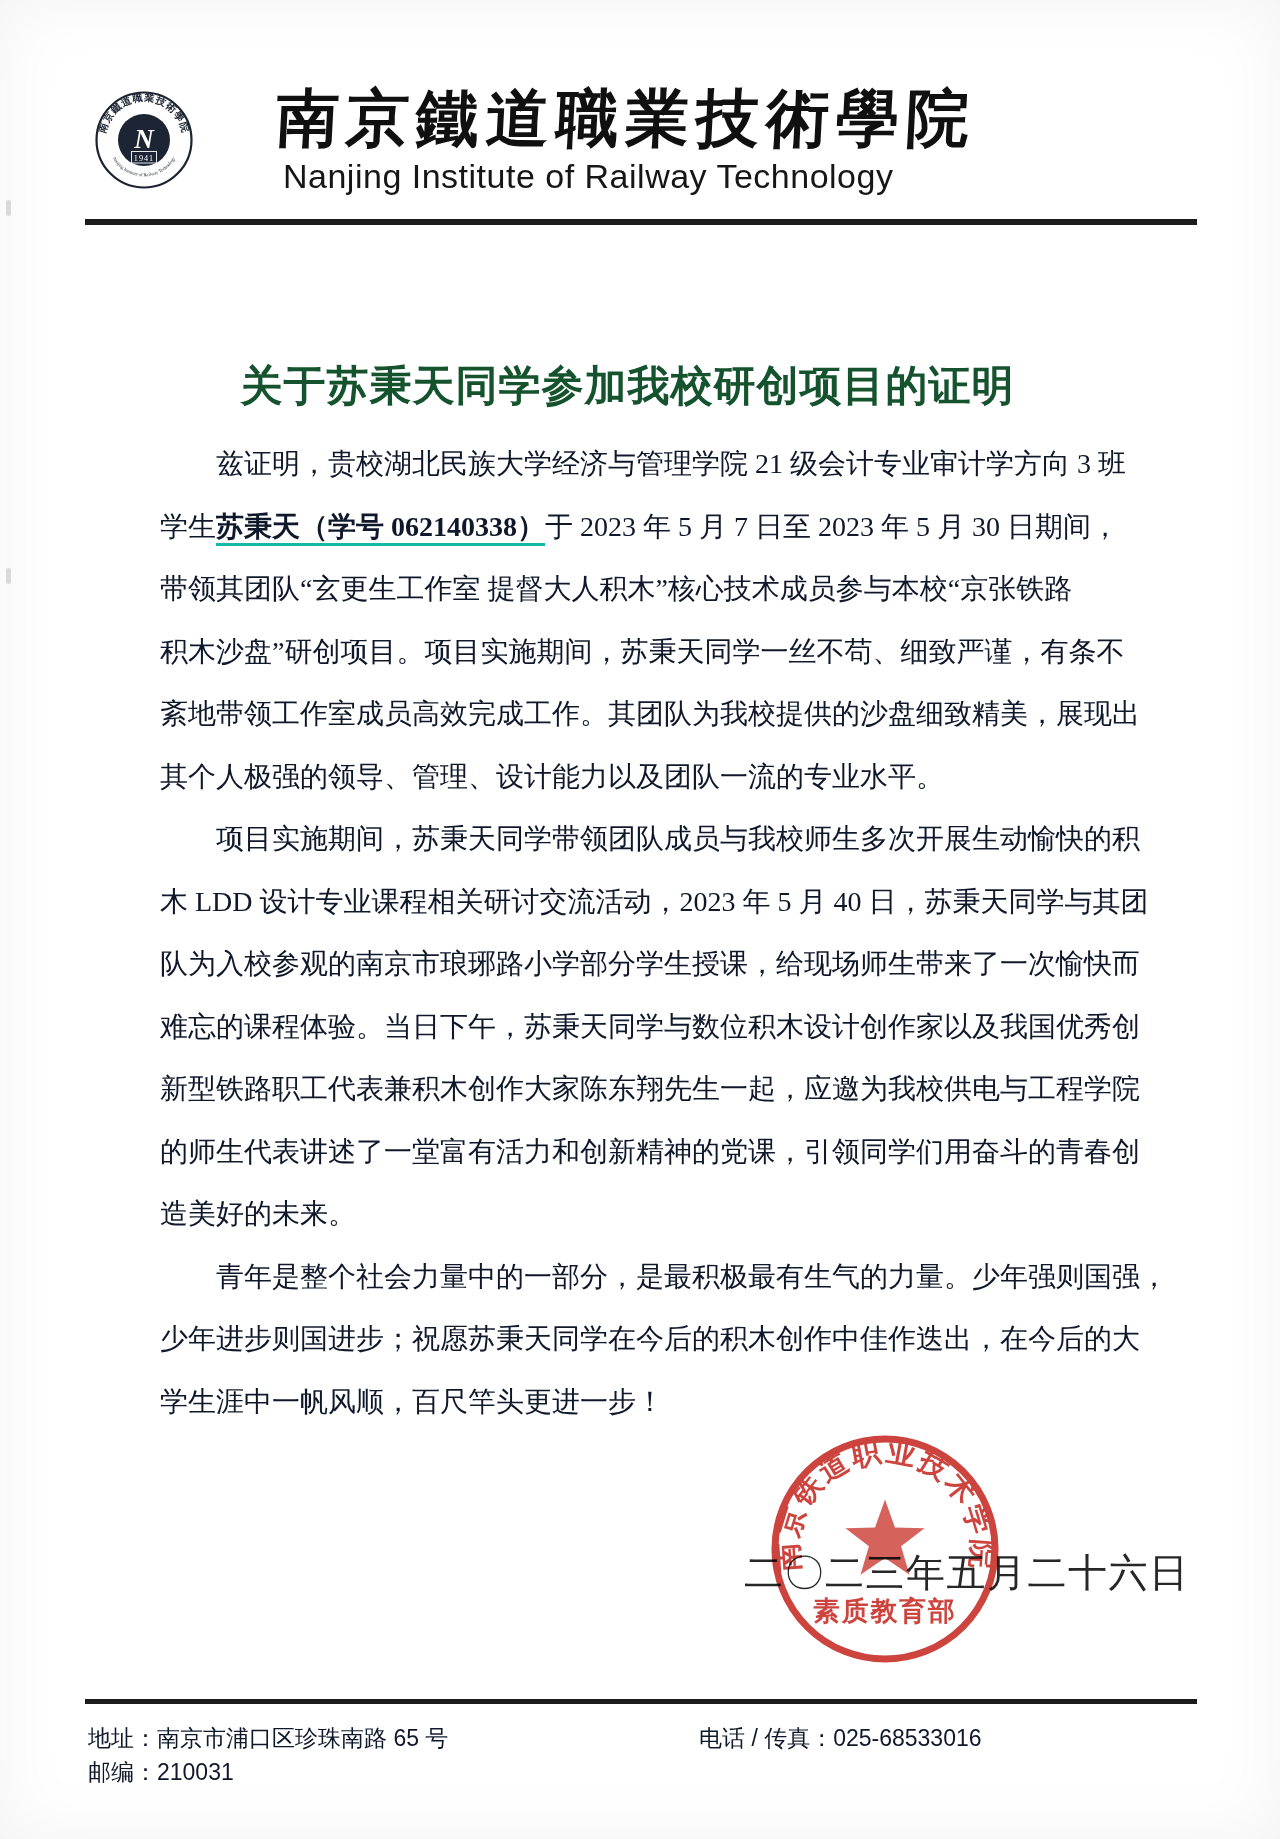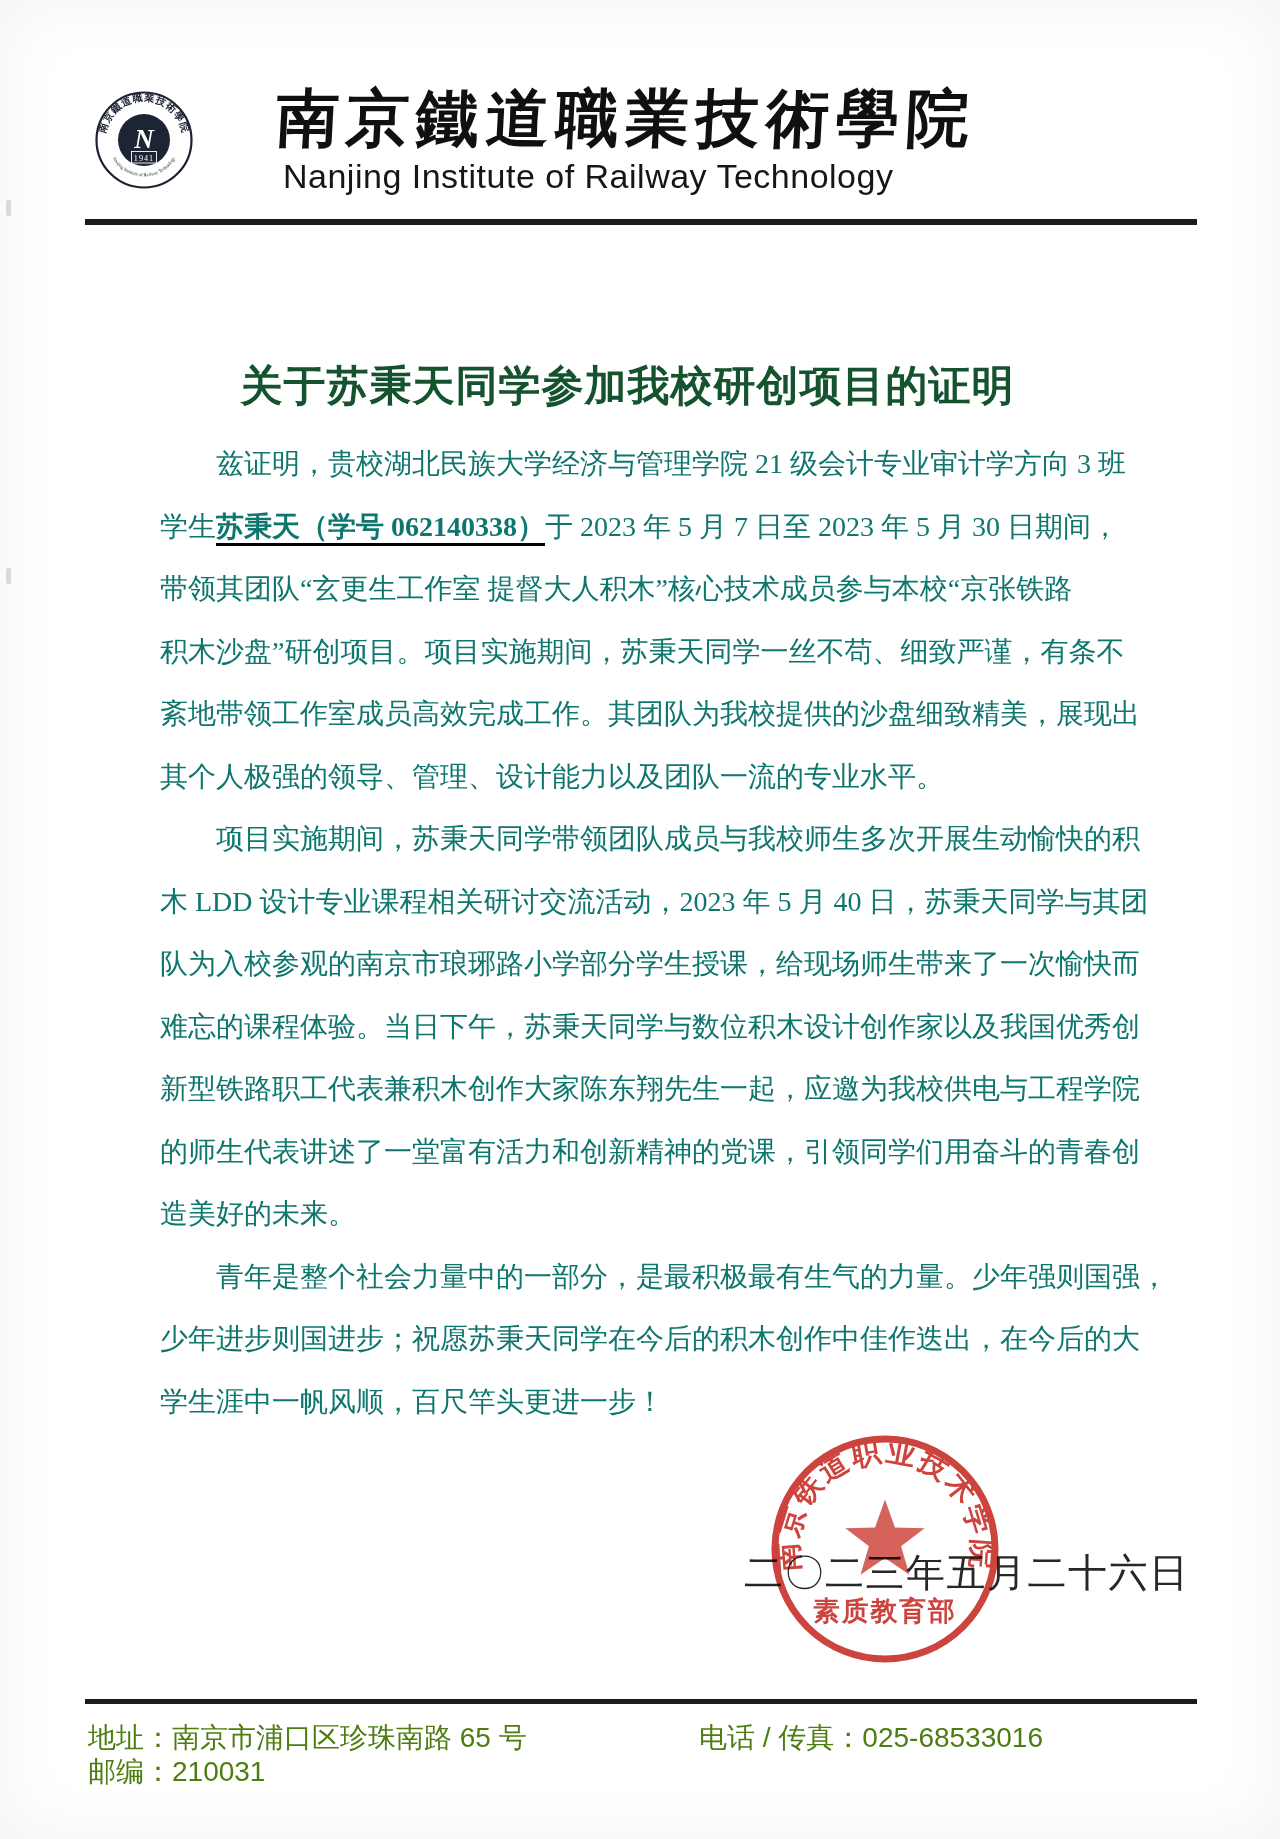--- a/index.html
+++ b/index.html
@@ -28,38 +28,38 @@
   .rule.ftr { left:85px; top:1699px; width:1112px; height:5px; }
   
   .doc-title {
     position:absolute; left:160px; top:358px; width:935px; text-align:center;
     font-size:42px; font-weight:700; color:#14532d; letter-spacing:1px;
     font-family:"Liberation Sans","DejaVu Sans",sans-serif; white-space:nowrap;
   }
   
   .body-block { position:absolute; left:160px; top:433px; width:935px; }
   .bline {
-    height:62.5px; line-height:62.5px; font-size:28px; color:#0f766e;
+    height:62.5px; line-height:62.5px; font-size:28px; color:#0f172a;
     white-space:nowrap; font-family:"Liberation Serif","DejaVu Serif",serif;
   }
   .bline.indent { padding-left:56px; }
-  .em-seg { font-weight:700; border-bottom:3px solid #000000; padding-bottom:1px; }
+  .em-seg { font-weight:700; border-bottom:3px solid #14b8a6; padding-bottom:1px; }
   
   .seal {
     position:absolute; left:766px; top:1430px; width:238px; height:238px;
     opacity:.93; mix-blend-mode:multiply;
   }
   .date-line {
     position:absolute; left:744px; top:1546px; z-index:5; white-space:nowrap;
     font-size:39px; color:#272727; letter-spacing:1.5px; mix-blend-mode:multiply;
     font-family:"Liberation Serif","DejaVu Serif",serif;
   }
   
   .footer-col {
-    position:absolute; top:1721px; font-size:28px; color:#4d7c0f; line-height:34px;
+    position:absolute; top:1721px; font-size:23px; color:#0f172a; line-height:34px;
     font-family:"Liberation Sans","DejaVu Sans",sans-serif; white-space:nowrap;
   }
   .footer-col.left { left:88px; }
   .footer-col.right { left:699px; }
   
   .artifact { position:absolute; background:#bfbfbf; opacity:.55; border-radius:2px; }
   .a1 { left:6px; top:200px; width:5px; height:16px; }
   .a2 { left:6px; top:568px; width:5px; height:16px; }
 </style>
 </head>

